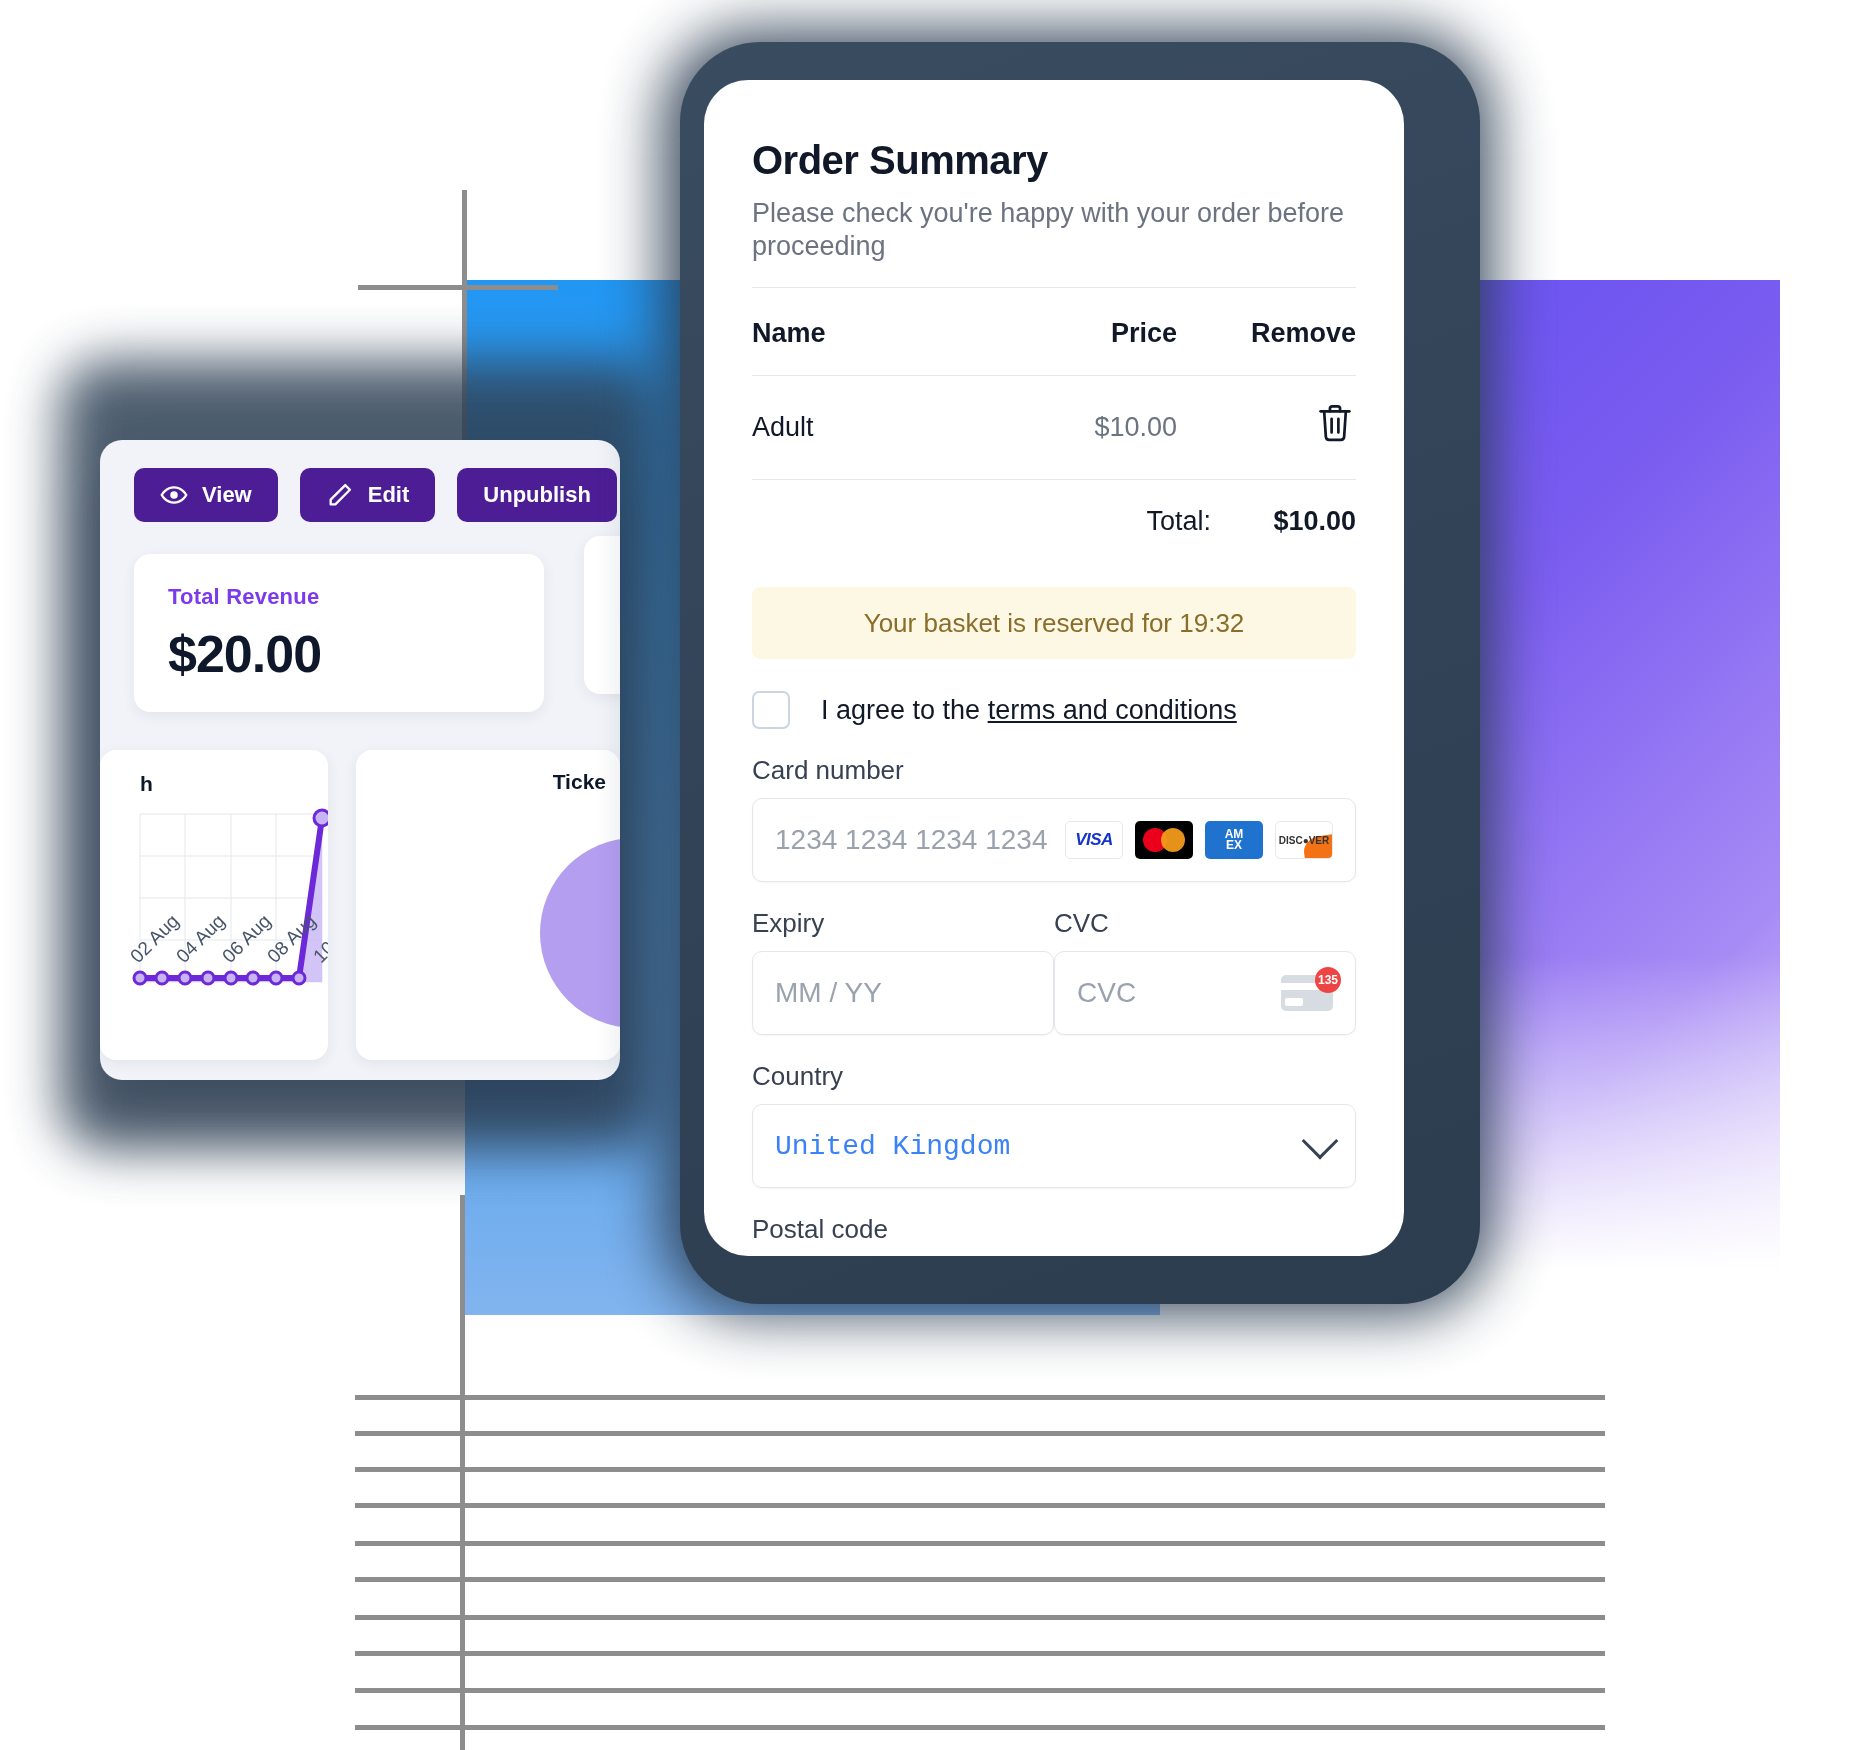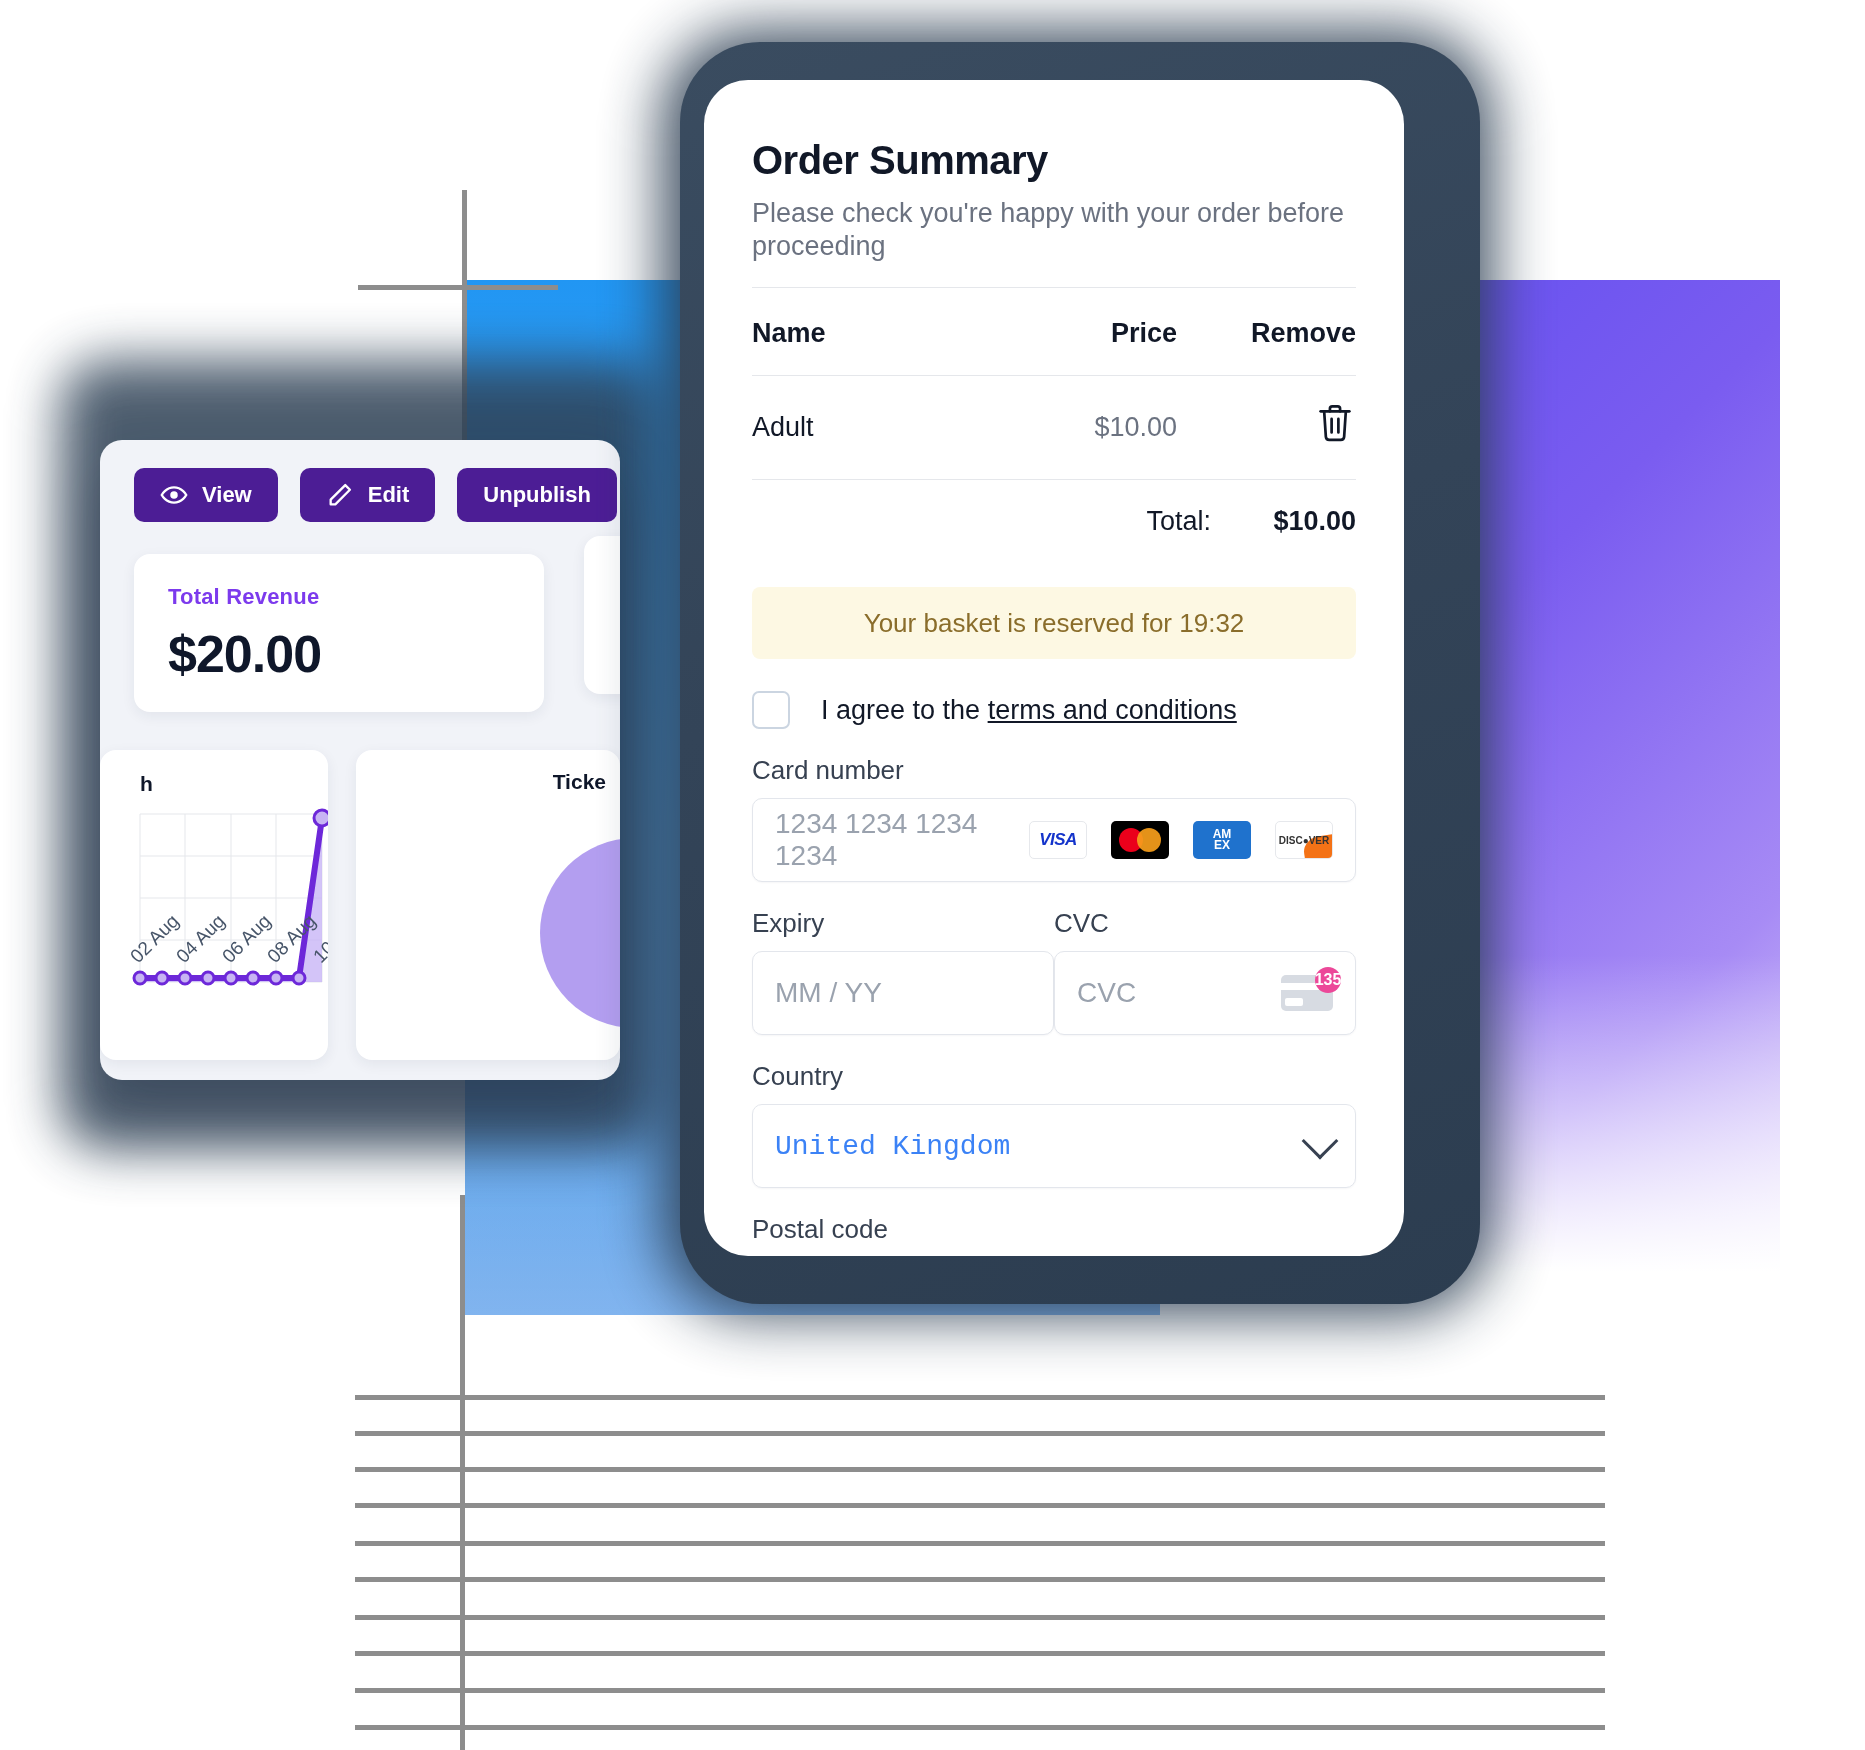--- a/index.html
+++ b/index.html
@@ -146,36 +146,36 @@
     background:#fff; display:flex; align-items:center; padding:0 22px;
     font-size:28px; color:#9aa2ae; box-shadow:0 1px 2px rgba(16,24,40,.04);
     position:relative; cursor:text;
   }
   .input .ph { flex:1; }
   .input.select { color:#3b82f6; cursor:pointer;font-family:Liberation Mono, monospace; }
 
   .row2 { display:flex; }
   .row2 > div { flex:1; }
 
-  .cards-icons { display:flex; gap:24px; align-items:center; }
+  .cards-icons { display:flex; gap:12px; align-items:center; }
   .brand { width:58px; height:38px; border-radius:5px; display:flex; align-items:center; justify-content:center; font-size:13px; font-weight:700; overflow:hidden; }
   .brand.visa { background:#fff; border:1px solid #e6e8ec; color:#1434cb; font-style:italic; font-size:17px; letter-spacing:-.5px; }
   .brand.mc { background:#000; position:relative; }
   .brand.mc i { position:absolute; width:24px; height:24px; border-radius:50%; top:7px; }
   .brand.mc i.l { left:8px; background:#eb001b; }
   .brand.mc i.r { right:8px; background:#f79e1b; mix-blend-mode:normal; opacity:.92; }
   .brand.amex { background:#1f72cd; color:#fff; font-size:12px; line-height:11px; text-align:center; }
   .brand.disc { background:#fff; border:1px solid #e6e8ec; color:#333; font-size:10px; position:relative; }
   .brand.disc span { position:relative; z-index:2; }
   .brand.disc::after { content:""; position:absolute; right:-6px; bottom:-8px; width:34px; height:30px; background:#f47216; border-radius:50% 0 0 0; transform:rotate(-8deg); }
 
   .cvc-icon { width:52px; height:36px; background:#d7dbe2; border-radius:5px; position:relative; }
   .cvc-icon .stripe { position:absolute; left:0; right:0; top:8px; height:7px; background:#fff; }
   .cvc-icon .sq { position:absolute; left:4px; bottom:5px; width:18px; height:8px; background:#fff; border-radius:2px; }
-  .cvc-icon .badge { position:absolute; right:-8px; top:-8px; width:26px; height:26px; border-radius:50%; background:#ec4899; color:#fff; font-size:16px; font-weight:700; display:flex; align-items:center; justify-content:center; }
+  .cvc-icon .badge { position:absolute; right:-8px; top:-8px; width:26px; height:26px; border-radius:50%; background:#ef4444; color:#fff; font-size:12px; font-weight:700; display:flex; align-items:center; justify-content:center; }
 
   .chev { width:26px; height:26px; border-right:3px solid #374151; border-bottom:3px solid #374151; transform:rotate(45deg); margin-top:-10px; }
 </style>
 </head>
 <body>
 
 <div id="stage">
 
   <div class="bg-blue"></div>
   <div class="bg-purple"></div>

